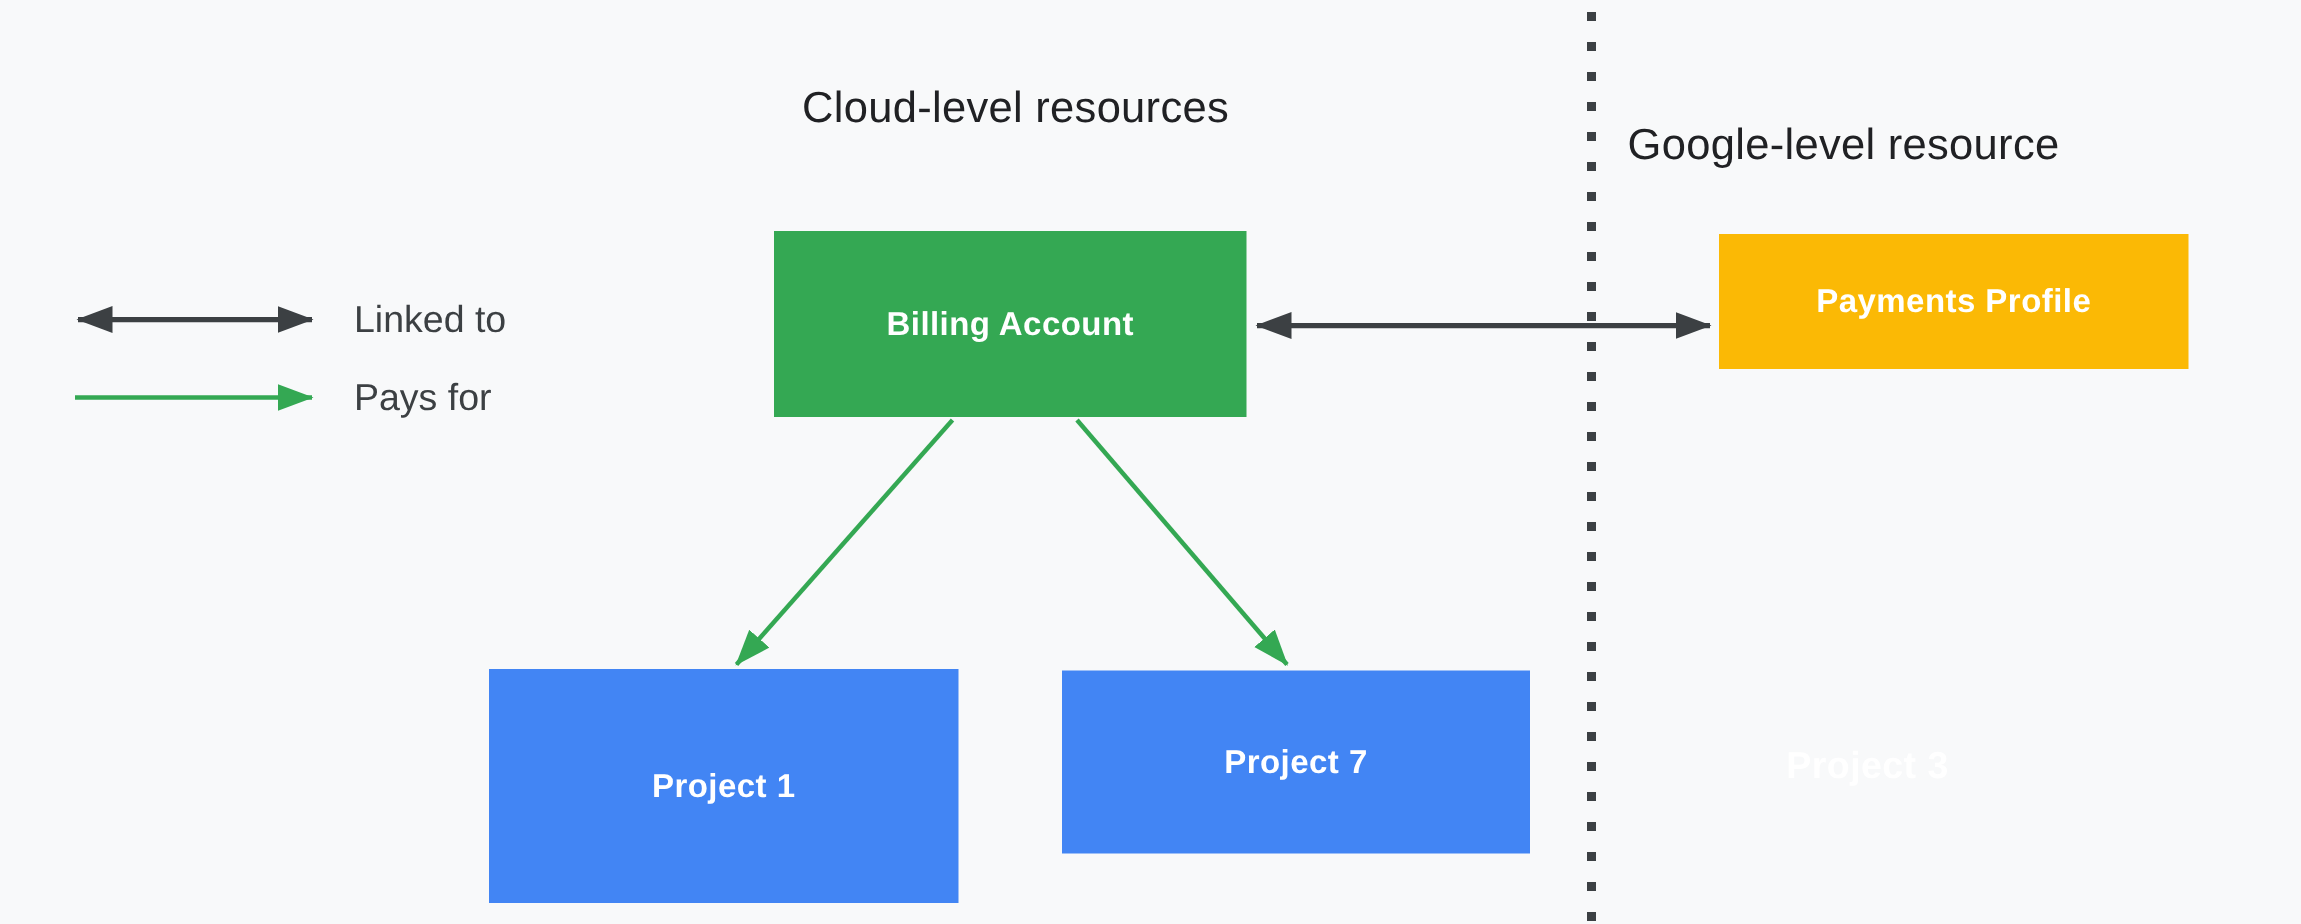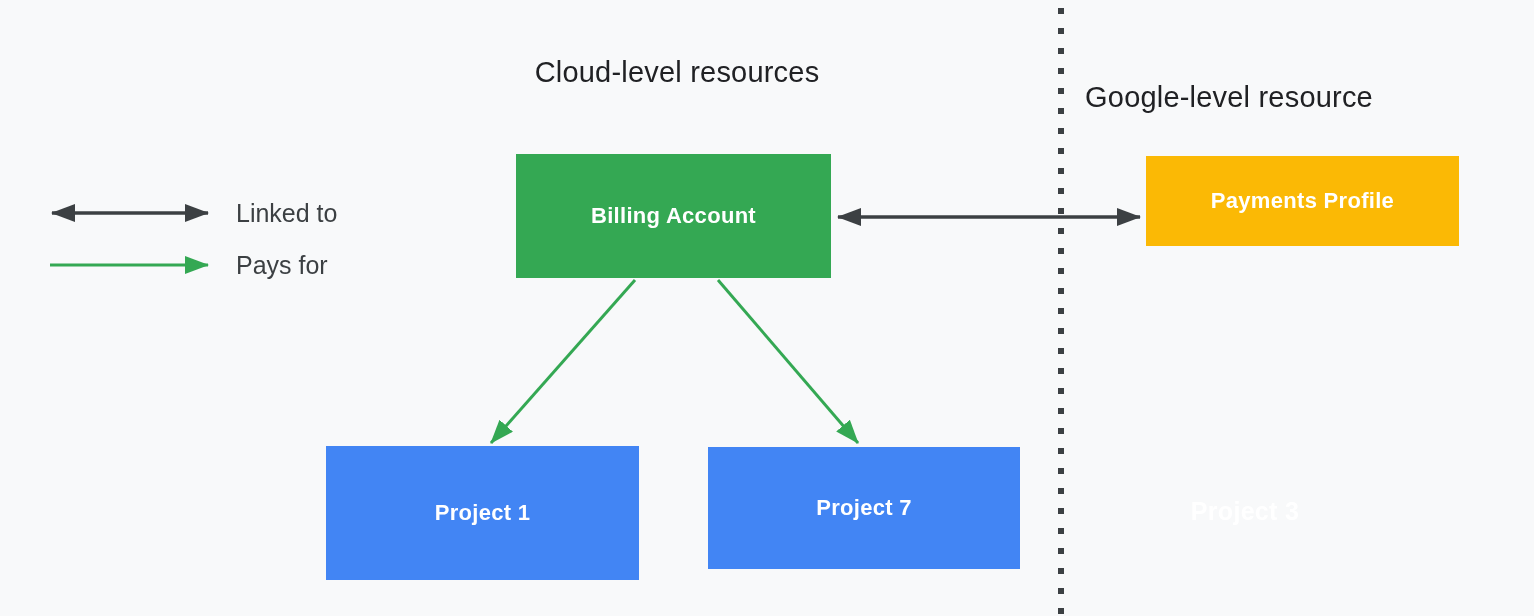--- a/index.html
+++ b/index.html
@@ -56,21 +56,21 @@
     align-items: center;
     justify-content: center;
     font-size: 22px;
     font-weight: 700;
     color: var(--node_text);
     letter-spacing: 0.3px;
     white-space: nowrap;
   }
   .node--billing  { left: 516px;  top: 154px; width: 315px; height: 124px; background: var(--billing_green); }
   .node--payments { left: 1146px; top: 156px; width: 313px; height: 90px; background: var(--payments_yellow); }
-  .node--p1       { left: 326px;  top: 446px; width: 313px; height: 134px; background: var(--project_blue); }
+  .node--p1       { left: 326px;  top: 446px; width: 313px; height: 156px; background: var(--project_blue); }
   .node--p2       { left: 708px;  top: 447px; width: 312px; height: 122px; background: var(--project_blue); }
 
   .ghost-label {
     position: absolute;
     left: 1245px; top: 511px;
     transform: translate(-50%, -50%);
     font-size: 25px;
     font-weight: 700;
     color: var(--node_text);
     white-space: nowrap;

